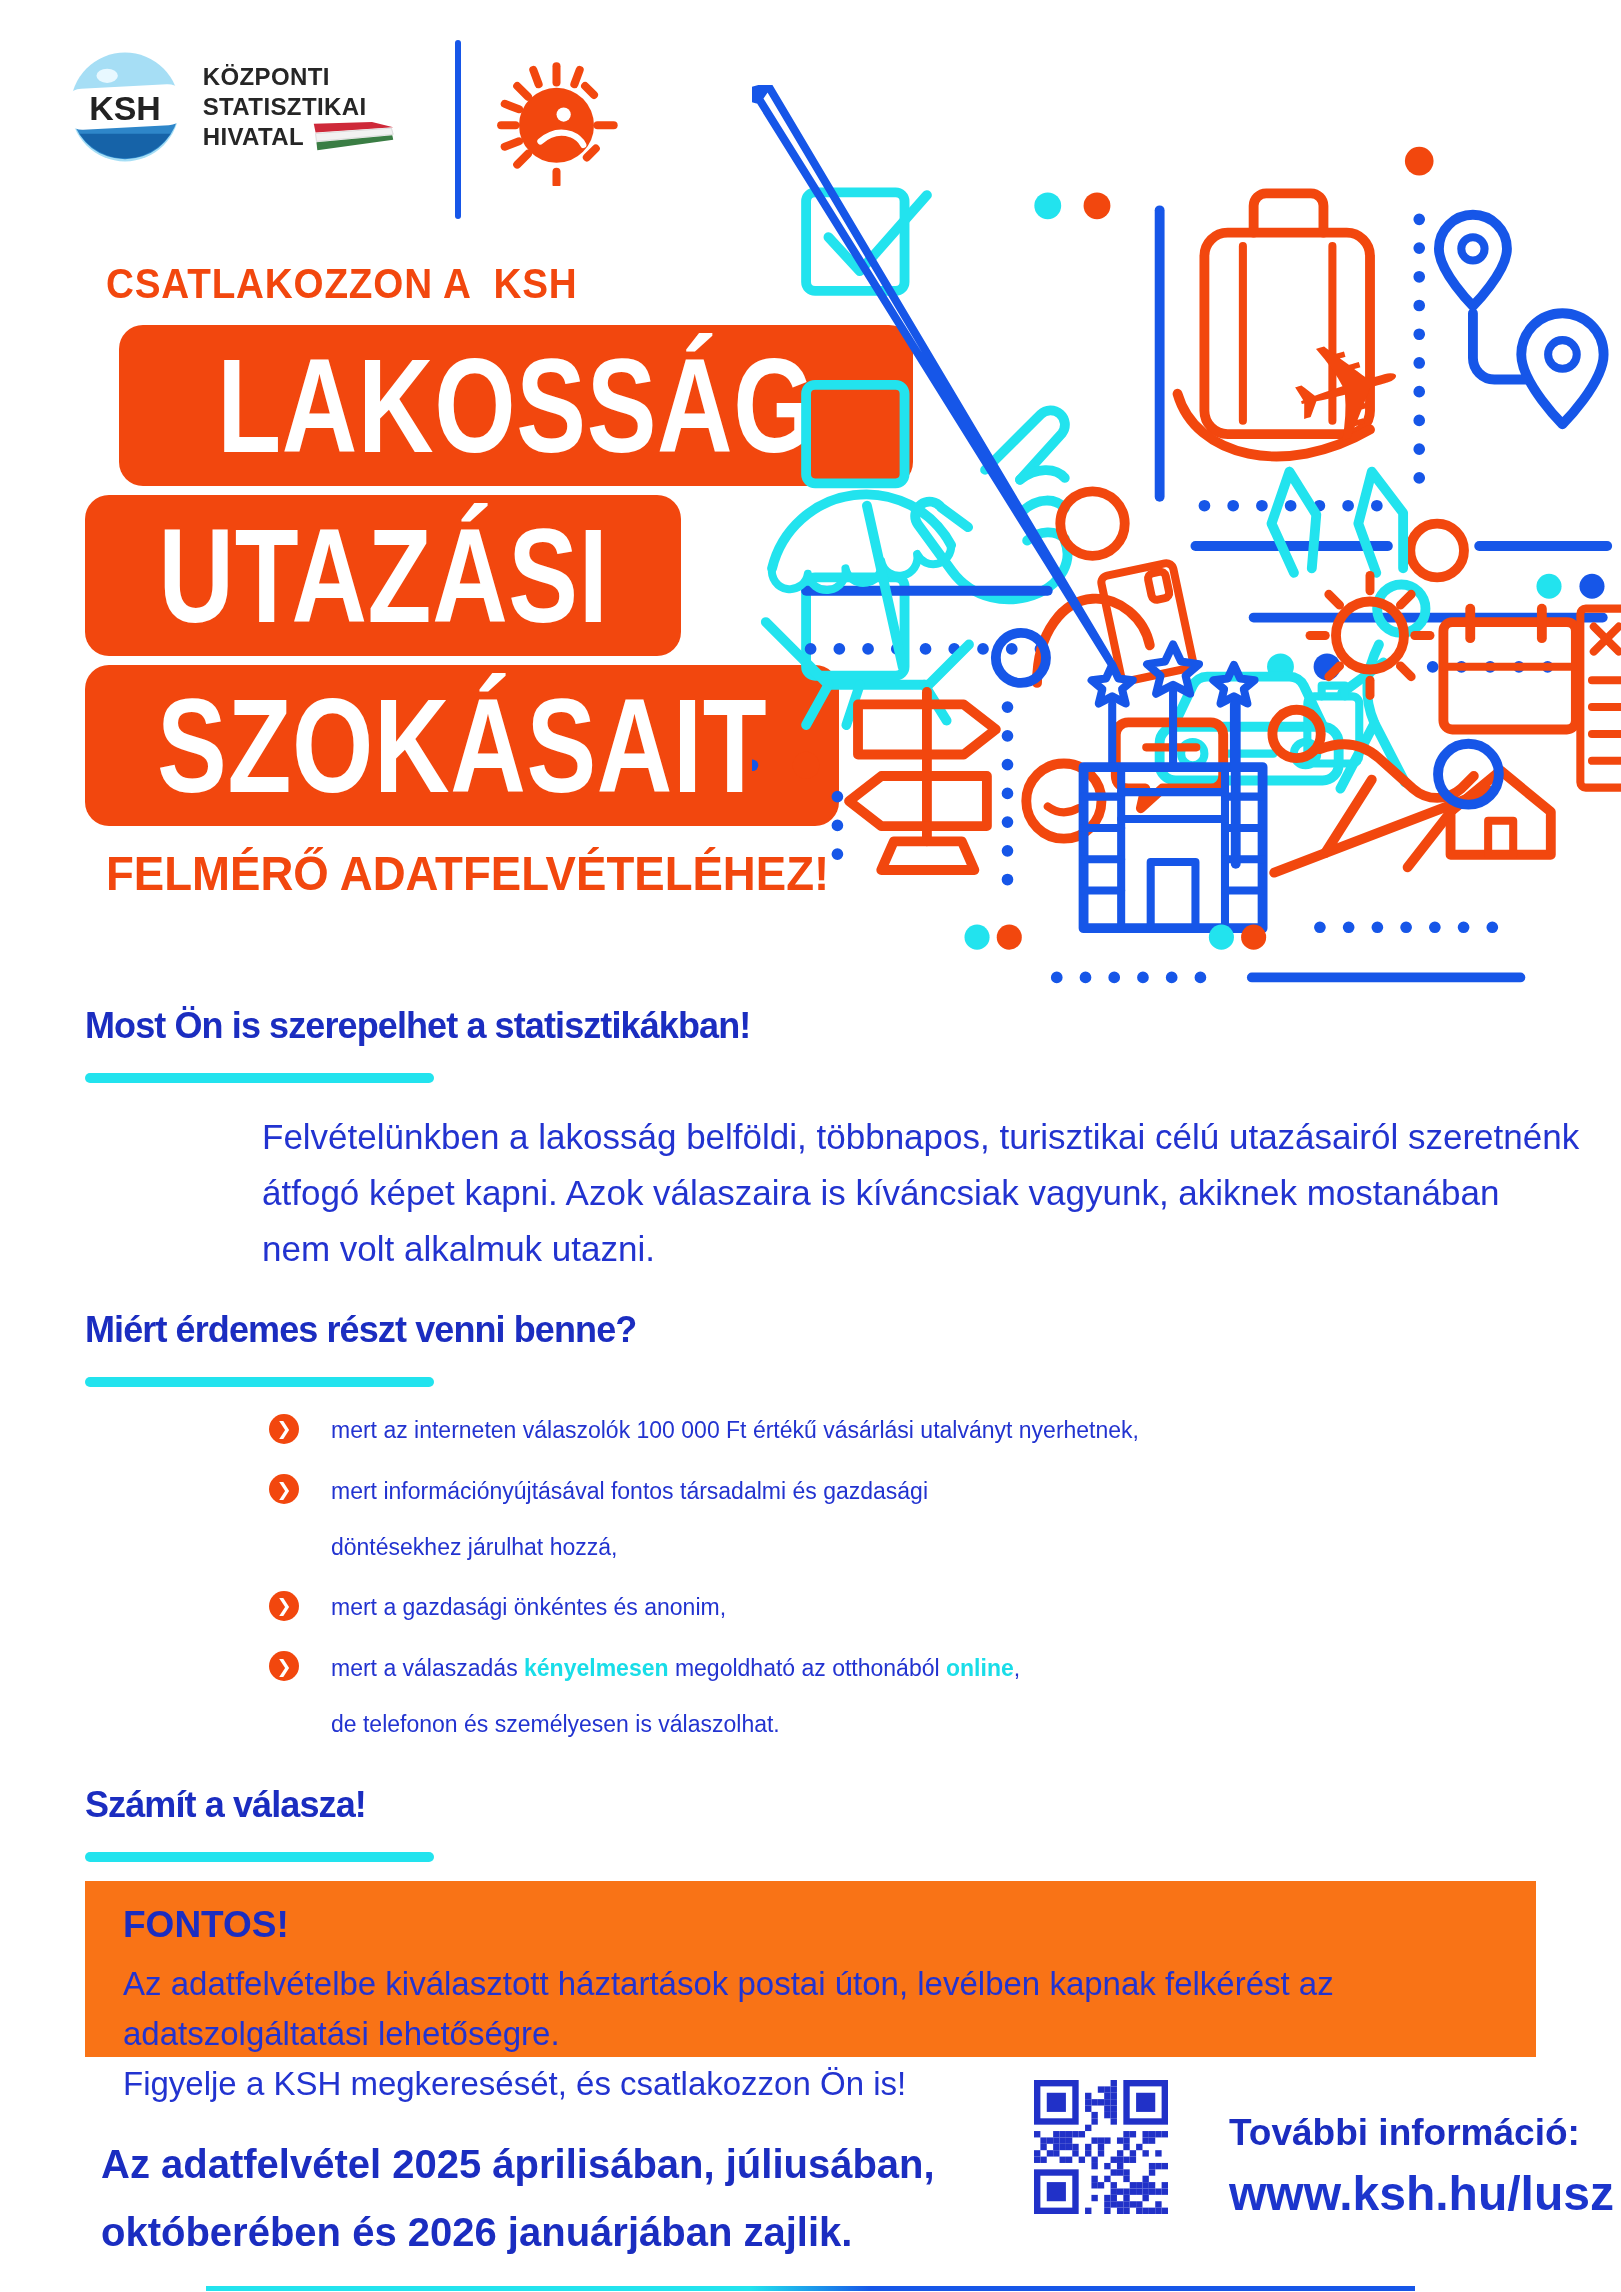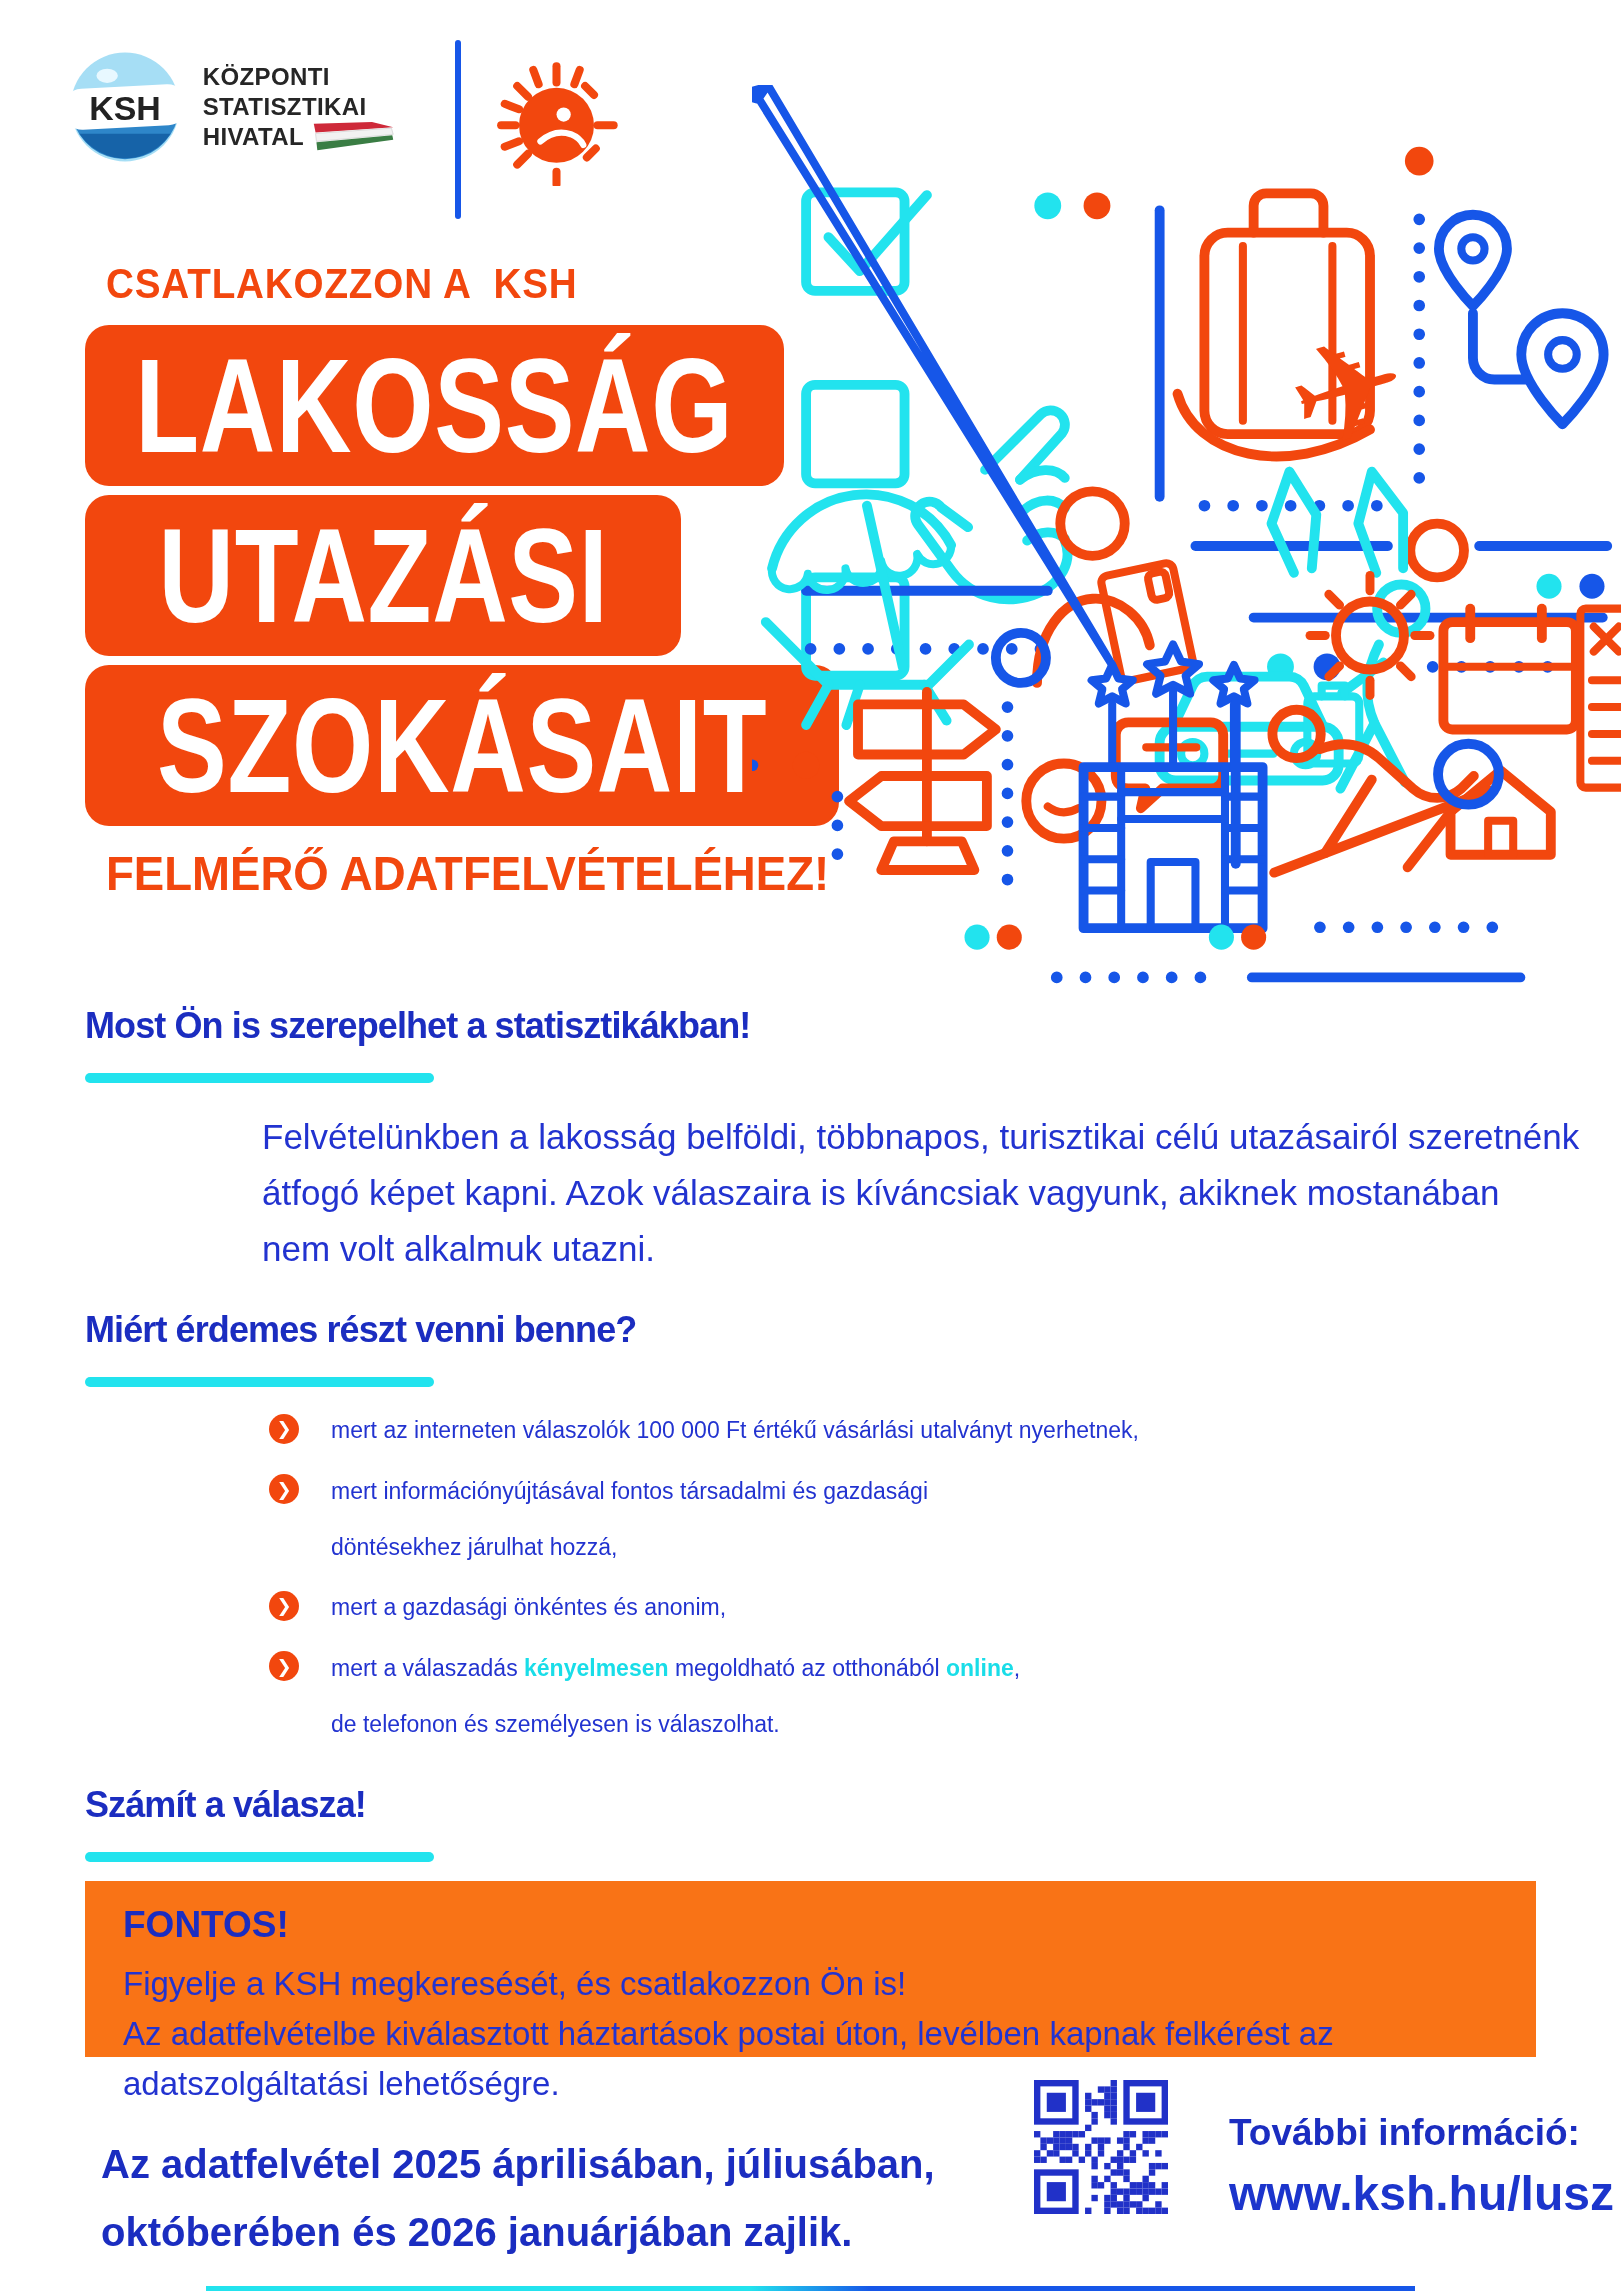--- a/index.html
+++ b/index.html
@@ -15,21 +15,21 @@
   .flag{margin-left:9px;}
   .hdr-divider{position:absolute;left:455px;top:40px;width:6.3px;height:179px;background:#1656E8;border-radius:3.6px;}
   .sun-logo{position:absolute;left:494px;top:61px;width:125px;height:125px;}
   
   .kicker{position:absolute;left:106px;top:260px;font-size:42px;font-weight:bold;color:#F2470E;
           transform:scaleX(.92);transform-origin:left center;white-space:pre;letter-spacing:0.9px;}
   .blocks{position:absolute;left:85px;top:325px;}
   .tblock{height:161px;border-radius:24px;background:#F2470E;color:#fff;display:flex;align-items:center;justify-content:center;
           margin-bottom:9px;font-weight:bold;font-size:134px;}
   .tblock>span{display:block;transform:scaleX(.78);white-space:nowrap;letter-spacing:0.9px;}
-  .tblock:nth-child(1){width:699px;}
+  .tblock:nth-child(1){width:794px;margin-left:34px;}
   .tblock:nth-child(2){width:596px;}
   .tblock:nth-child(3){width:754px;}
   .subtitle{position:absolute;left:106px;top:845px;font-size:49px;font-weight:bold;color:#F2470E;
             transform:scaleX(.93);transform-origin:left center;white-space:nowrap;}
   
   .h-sec{position:absolute;font-size:36px;font-weight:bold;color:#1B2DC0;letter-spacing:-0.9px;white-space:nowrap;}
   .h1{left:85px;top:1005px;}
   .h2{left:85px;top:1309px;}
   .h3{left:85px;top:1784px;}
   .underline{position:absolute;left:85px;width:349px;height:9.9px;background:#22E3EE;border-radius:5.4px;}
@@ -327,22 +327,22 @@
       </div>
     </div>
   </div>
 
 <div class="h-sec h3">Számít a válasza!</div>
 <div class="underline u3"></div>
 
 <div class="fontos">
   <div class="ft">FONTOS!</div>
   <div class="fl">
+      <div>Az adatfelvételbe kiválasztott háztartások postai úton, levélben kapnak felkérést az adatszolgáltatási lehetőségre.</div>
       <div>Figyelje a KSH megkeresését, és csatlakozzon Ön is!</div>
-      <div>Az adatfelvételbe kiválasztott háztartások postai úton, levélben kapnak felkérést az adatszolgáltatási lehetőségre.</div>
     </div>
 </div>
 
 <div class="schedule">
     <div>Az adatfelvétel 2025 áprilisában, júliusában,</div>
     <div>októberében és 2026 januárjában zajlik.</div>
   </div>
 <svg class="qr" viewBox="0 0 147 147" id="qr-svg">
     <rect x="84" y="0" width="7" height="7" fill="#2131C8"></rect>
     <rect x="70" y="7" width="7" height="7" fill="#2131C8"></rect>

